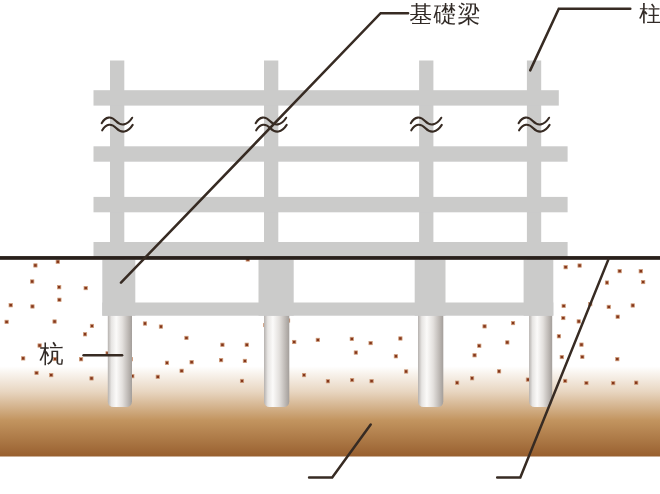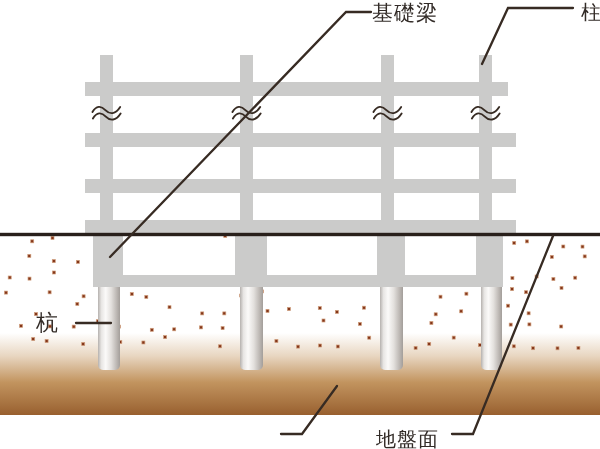--- a/index.html
+++ b/index.html
@@ -174,14 +174,13 @@
         <polyline points="371,12 346,12 110,257" fill="none" stroke="#372b23" stroke-width="2.3" stroke-linecap="round" stroke-linejoin="miter"></polyline>
         <polyline points="573,8 508,8 482,64" fill="none" stroke="#372b23" stroke-width="2.3" stroke-linecap="round" stroke-linejoin="miter"></polyline>
         <polyline points="76,323 111,323" fill="none" stroke="#372b23" stroke-width="2.3" stroke-linecap="round" stroke-linejoin="miter"></polyline>
         <polyline points="281,434 302,434 337,386" fill="none" stroke="#372b23" stroke-width="2.3" stroke-linecap="round" stroke-linejoin="miter"></polyline>
         <polyline points="452,434 473,434 553,236" fill="none" stroke="#372b23" stroke-width="2.3" stroke-linecap="round" stroke-linejoin="miter"></polyline>
       </g>
     </svg>
   <div class="lbl" id="lbl-foundation-beam">基礎梁</div>
   <div class="lbl" id="lbl-column">柱</div>
   <div class="lbl" id="lbl-pile">杭</div>
-  <div class="lbl" id="lbl-ground-surface">地盤面</div>
 </div>
 
 </body></html>

